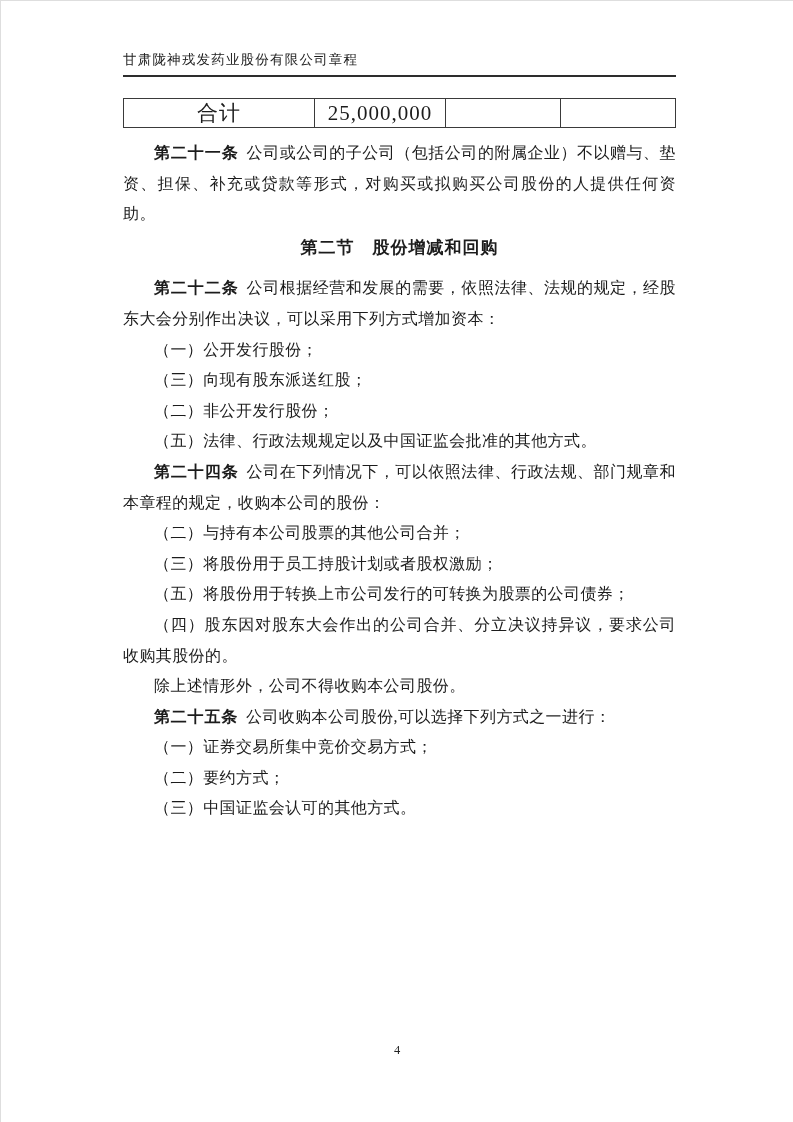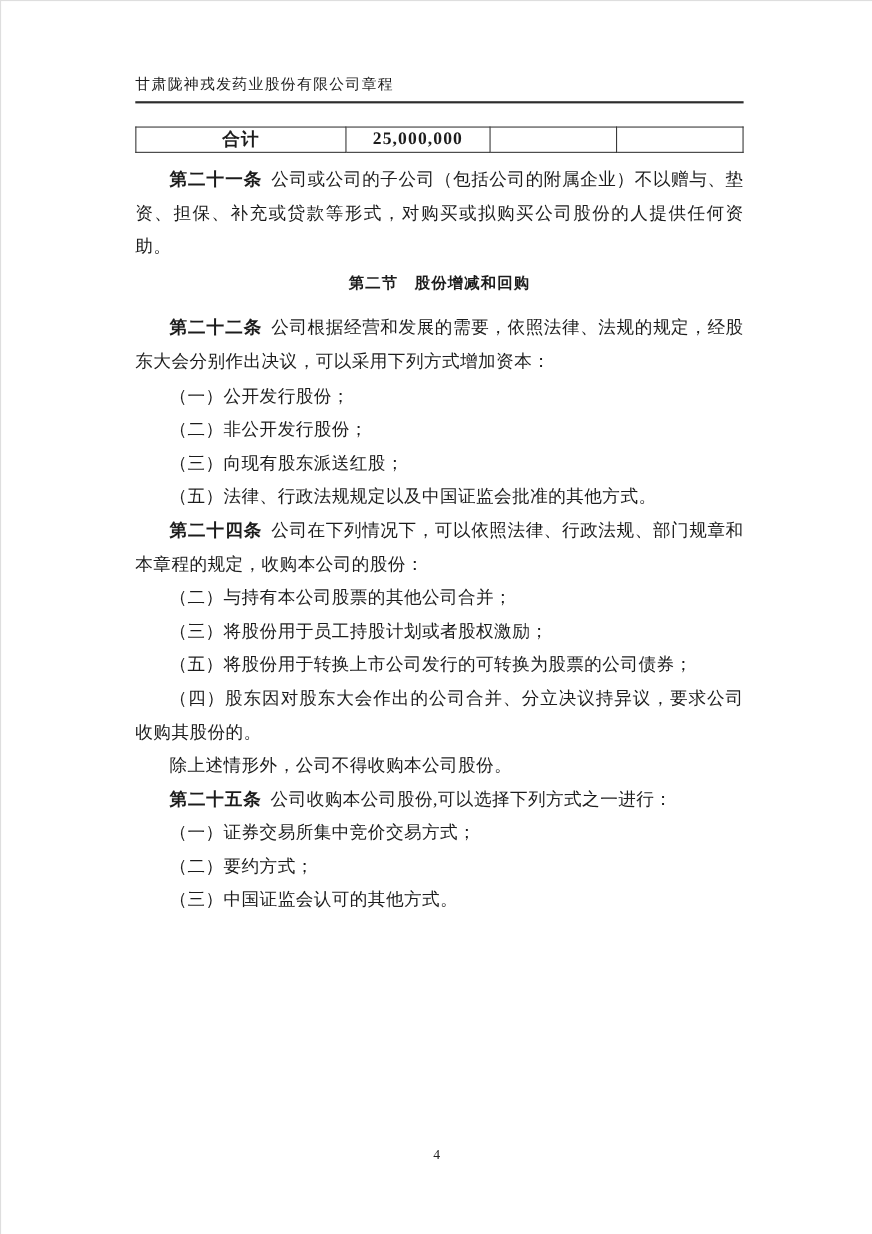--- a/index.html
+++ b/index.html
@@ -15,37 +15,36 @@
     font-family:"Liberation Serif","DejaVu Serif",serif;
     position:relative;
     overflow:hidden;
     box-sizing:border-box;
     border-left:1px solid var(--edge);
     border-top:1px solid var(--edge);
   }
   .content{
     position:absolute;
     left:122px;
-    top:67px;
+    top:50px;
     width:553px;
   }
   .doc-header{
     font-size:13.5px;
     letter-spacing:1.2px;
     padding-bottom:7px;
     border-bottom:2px solid #2d2d2d;
     line-height:17px;
   }
   table.summary-table{
     margin-top:21px;
     width:100%;
     border-collapse:collapse;
     table-layout:fixed;
-    font-size:16px;
-    font-weight:bold;
+    font-size:21px;
   }
   table.summary-table td{
     border:1.4px solid var(--line);
     height:22px;
     text-align:center;
     vertical-align:middle;
     padding:0;
     letter-spacing:1px;
     overflow:hidden;
     white-space:nowrap;
@@ -58,21 +57,21 @@
     letter-spacing:0.4px;
   }
   .paragraphs p{
     margin:0;
     text-indent:31px;
   }
   .paragraphs p.heading{
     text-align:center;
     text-indent:0;
     font-weight:bold;
-    font-size:14px;
+    font-size:17px;
     letter-spacing:1px;
     margin:3px 0 10px 0;
   }
   .paragraphs b.lead{
     margin-right:8px;
     letter-spacing:0.8px;
   }
   .page-number{
     position:absolute;
     left:0;right:0;
@@ -103,22 +102,22 @@
           <td></td>
         </tr>
       </tbody>
   </table>
 
   <div class="paragraphs" id="paragraphs">
       <p class="article"><b class="lead">第二十一条</b>公司或公司的子公司（包括公司的附属企业）不以赠与、垫资、担保、补充或贷款等形式，对购买或拟购买公司股份的人提供任何资助。</p>
       <p class="heading">第二节　股份增减和回购</p>
       <p class="article"><b class="lead">第二十二条</b>公司根据经营和发展的需要，依照法律、法规的规定，经股东大会分别作出决议，可以采用下列方式增加资本：</p>
       <p class="item">（一）公开发行股份；</p>
+      <p class="item">（三）向现有股东派送红股；</p>
       <p class="item">（二）非公开发行股份；</p>
-      <p class="item">（三）向现有股东派送红股；</p>
       <p class="item">（五）法律、行政法规规定以及中国证监会批准的其他方式。</p>
       <p class="article"><b class="lead">第二十四条</b>公司在下列情况下，可以依照法律、行政法规、部门规章和本章程的规定，收购本公司的股份：</p>
       <p class="item">（二）与持有本公司股票的其他公司合并；</p>
       <p class="item">（三）将股份用于员工持股计划或者股权激励；</p>
       <p class="item">（五）将股份用于转换上市公司发行的可转换为股票的公司债券；</p>
       <p class="item">（四）股东因对股东大会作出的公司合并、分立决议持异议，要求公司收购其股份的。</p>
       <p class="plain">除上述情形外，公司不得收购本公司股份。</p>
       <p class="article"><b class="lead">第二十五条</b>公司收购本公司股份,可以选择下列方式之一进行：</p>
       <p class="item">（一）证券交易所集中竞价交易方式；</p>
       <p class="item">（二）要约方式；</p>

